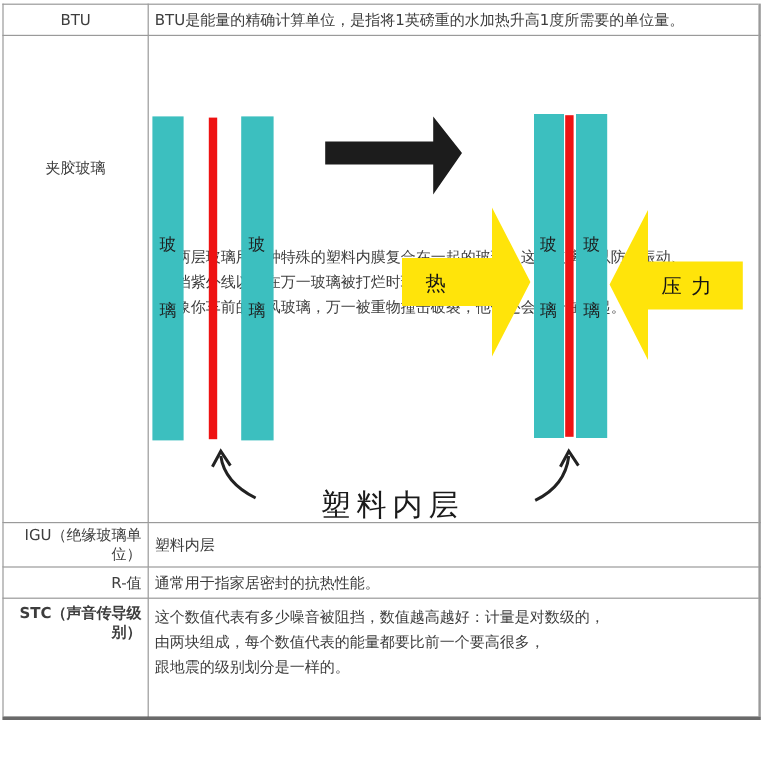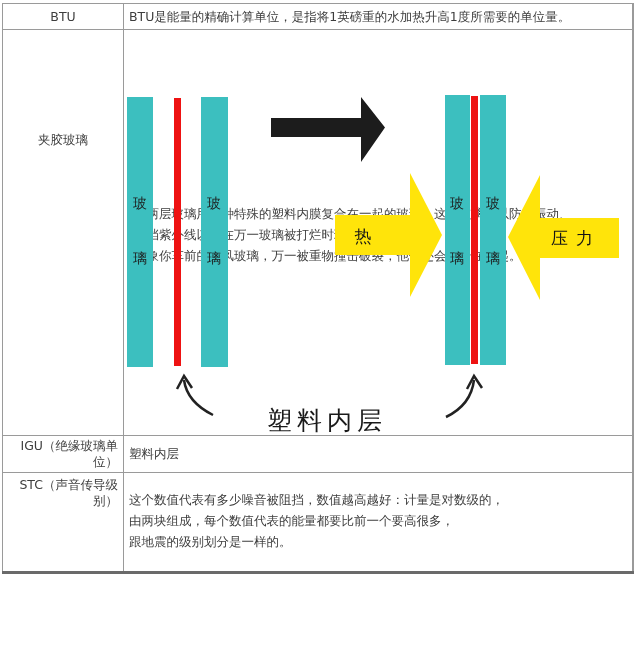--- a/index.html
+++ b/index.html
@@ -39,22 +39,22 @@
   td.term { text-align: right; }
   td.term.centered { text-align: center; }
   tr.r-small { height: 26px; }
   tr.r-big { height: 406px; }
   tr.r-tall { height: 100px; }
   td.term.top-pad {
     vertical-align: top;
     text-align: center;
     padding-top: 102px;
   }
-  td.term.top-align { vertical-align: top; padding-top: 4px; }
-  td.def.top-align { vertical-align: top; padding-top: 16px; }
+  td.term.top-align { vertical-align: top; padding-top: 4px; font-weight: bold; }
+  td.def.top-align { vertical-align: top; padding-top: 4px; }
   td.def-rich {
     position: relative;
     vertical-align: top;
     padding: 0;
   }
   .desc {
     padding: 3px 5px 0 5px;
   }
   .desc div {
     line-height: 21px;
@@ -147,20 +147,24 @@
         </svg>
       </td>
     </tr>
 
     <tr class="r-small">
       <td class="term">IGU（绝缘玻璃单位）</td>
       <td class="def">塑料内层</td>
     </tr>
 
 
+    <tr class="r-small">
+      <td class="term">R-值</td>
+      <td class="def">通常用于指家居密封的抗热性能。</td>
+    </tr>
 
     <tr class="r-tall">
       <td class="term top-align">STC（声音传导级别）</td>
       <td class="def top-align">
         <div class="multi-line">
           <div>这个数值代表有多少噪音被阻挡，数值越高越好：计量是对数级的，</div>
           <div>由两块组成，每个数值代表的能量都要比前一个要高很多，</div>
           <div>跟地震的级别划分是一样的。</div>
         </div>
       </td>

